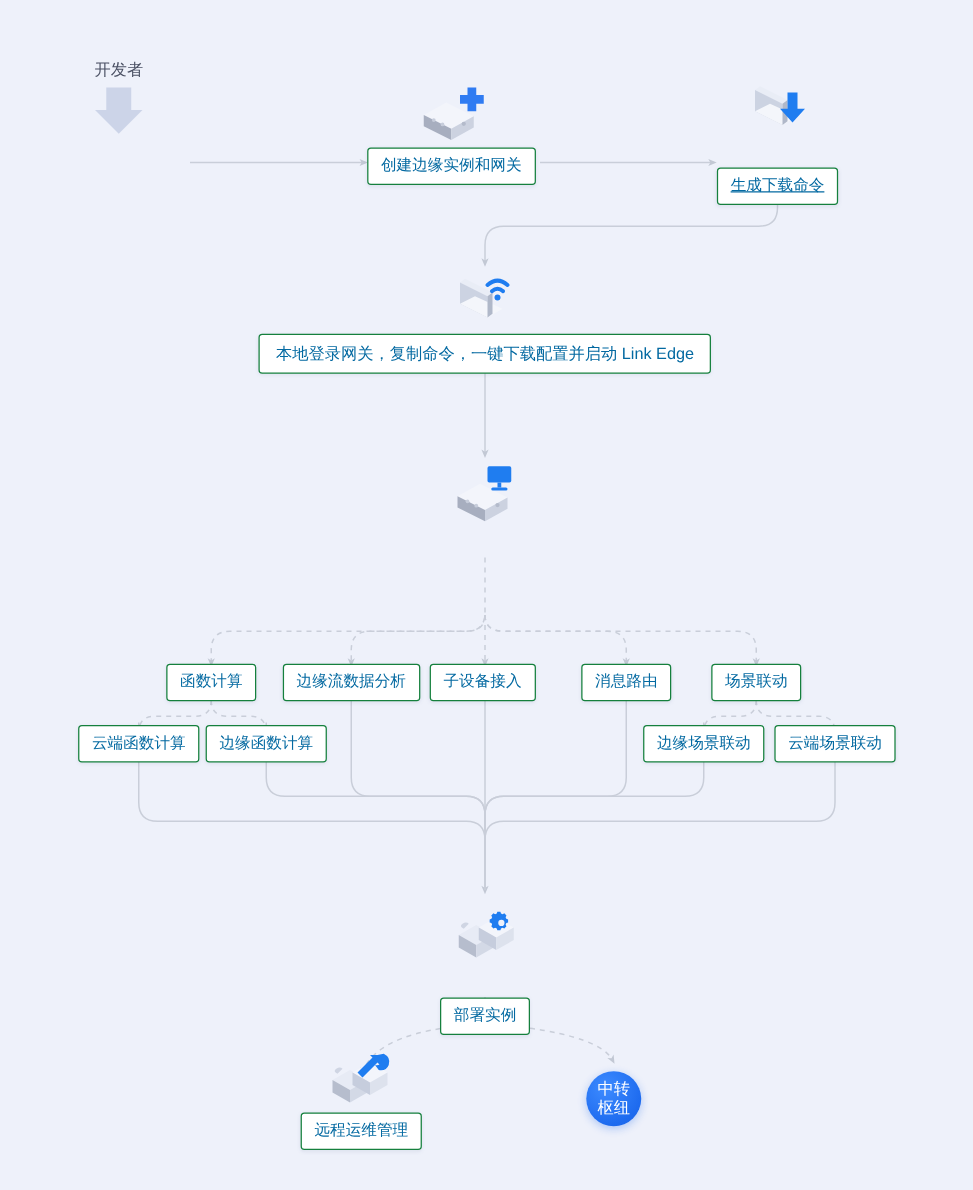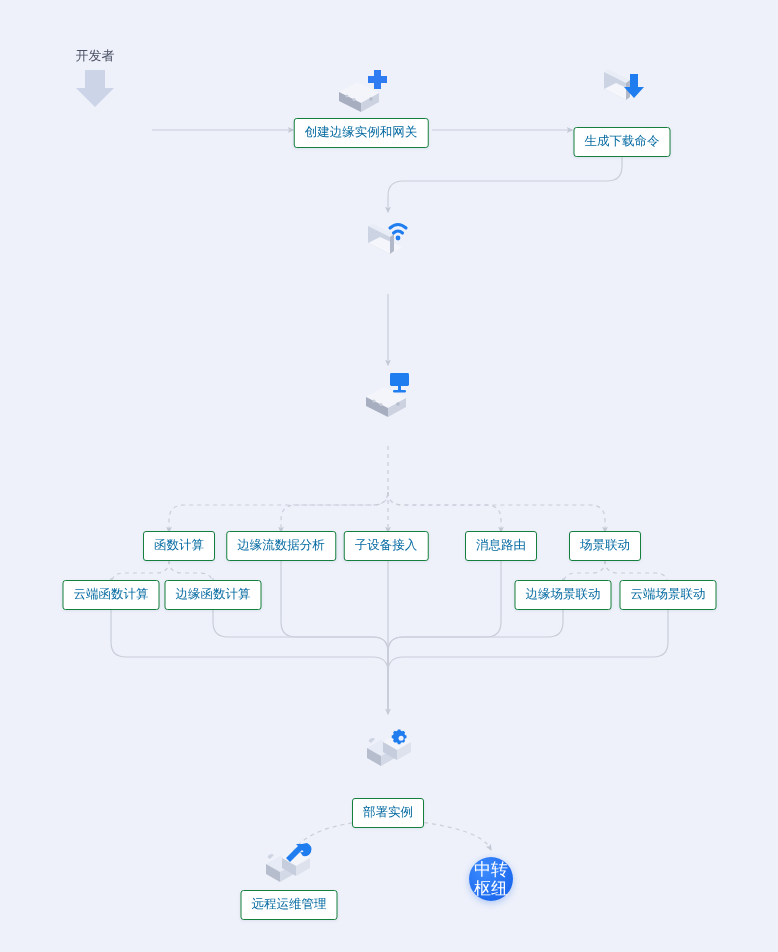--- a/index.html
+++ b/index.html
@@ -94,21 +94,21 @@
     background: radial-gradient(circle at 35% 30%, #3d8bff 0%, #1e6bef 70%, #1a62e6 100%);
     box-shadow: 0 2px 7px rgba(30, 107, 239, 0.32);
     display: flex;
     flex-direction: column;
     align-items: center;
     justify-content: center;
     line-height: 1.12;
   }
   .hub span {
     color: #ffffff;
-    font-size: 17px;
+    font-size: 13px;
     white-space: nowrap;
   }
   
   .iso {
     position: absolute;
     transform: translateX(-50%);
   }
 </style>
 </head>
 <body>
@@ -183,47 +183,48 @@
   </svg>
   <div class="chip" style="left:361px; top:118px;">创建边缘实例和网关</div>
 
   <svg class="iso" style="left:622px; top:62px; width:56px; height:56px;" viewBox="0 0 56 56" xmlns="http://www.w3.org/2000/svg">
     <path d="M10,10 L14,7 L36,18 L32,21 Z" fill="#e9edf6"></path>
     <path d="M10,10 L32,21 L32,38 L10,27 Z" fill="#ccd3e2"></path>
     <path d="M10,27 L32,38 L44,31 L22,21 Z" fill="#f4f6fb"></path>
     <path d="M32,21 L36,18 L36,35 L32,38 Z" fill="#b0b8c9"></path>
     <path d="M36,12 h8 v13 h6 l-10,11 l-10,-11 h6 z" fill="#1f7df0"></path>
   </svg>
-  <div class="chip" style="left:622px; top:127px;">生成下载命令</div>
+  <div class="chip" style="left:622px; top:134px;text-decoration:underline;">生成下载命令</div>
 
   <svg class="iso" style="left:388px; top:214px; width:56px; height:56px;" viewBox="0 0 56 56" xmlns="http://www.w3.org/2000/svg">
     <path d="M8,12 L12,9 L34,20 L30,23 Z" fill="#e9edf6"></path>
     <path d="M8,12 L30,23 L30,40 L8,29 Z" fill="#ccd3e2"></path>
     <path d="M8,29 L30,40 L42,33 L20,23 Z" fill="#f4f6fb"></path>
     <path d="M30,23 L34,20 L34,37 L30,40 Z" fill="#b0b8c9"></path>
     <g fill="none" stroke="#1f7df0" stroke-width="3.1" stroke-linecap="round">
       <path d="M30,14 q8,-7 16,0"></path>
       <path d="M33.5,19 q4.5,-4 9,0"></path>
     </g>
     <circle cx="38" cy="24" r="2.4" fill="#1f7df0"></circle>
   </svg>
+  <div class="chip wide" style="left:388px; top:267px;">本地登录网关，复制命令，一键下载配置并启动 Link Edge</div>
 
   <svg class="iso" style="left:388px; top:370px; width:56px; height:54px;" viewBox="0 0 56 54" xmlns="http://www.w3.org/2000/svg">
     <path d="M6,27 L24,17 L46,28 L28,38 Z" fill="#f3f5fb"></path>
     <path d="M6,27 L28,38 L28,47 L6,36 Z" fill="#a7aebf"></path>
     <path d="M28,38 L46,28 L46,37 L28,47 Z" fill="#ccd2e0"></path>
     <circle cx="14" cy="31" r="1.5" fill="#c7cddb"></circle>
     <circle cx="21" cy="34.5" r="1.5" fill="#c7cddb"></circle>
     <circle cx="38" cy="34" r="1.7" fill="#b4bbcb"></circle>
     <rect x="30" y="3" width="19" height="13" rx="1.4" fill="#1f7df0"></rect>
     <rect x="38" y="16" width="3" height="4" fill="#1f7df0"></rect>
     <rect x="33" y="20" width="13" height="2.4" rx="1.2" fill="#1f7df0"></rect>
   </svg>
 
-  <div class="chip" style="left:179px; top:531px;">函数计算</div>
+  <div class="chip" style="left:169px; top:531px;">函数计算</div>
   <div class="chip" style="left:281px; top:531px;">边缘流数据分析</div>
   <div class="chip" style="left:386px; top:531px;">子设备接入</div>
   <div class="chip" style="left:501px; top:531px;">消息路由</div>
   <div class="chip" style="left:605px; top:531px;">场景联动</div>
 
   <div class="chip" style="left:111px; top:580px;">云端函数计算</div>
   <div class="chip" style="left:213px; top:580px;">边缘函数计算</div>
   <div class="chip" style="left:563px; top:580px;">边缘场景联动</div>
   <div class="chip" style="left:668px; top:580px;">云端场景联动</div>
 

